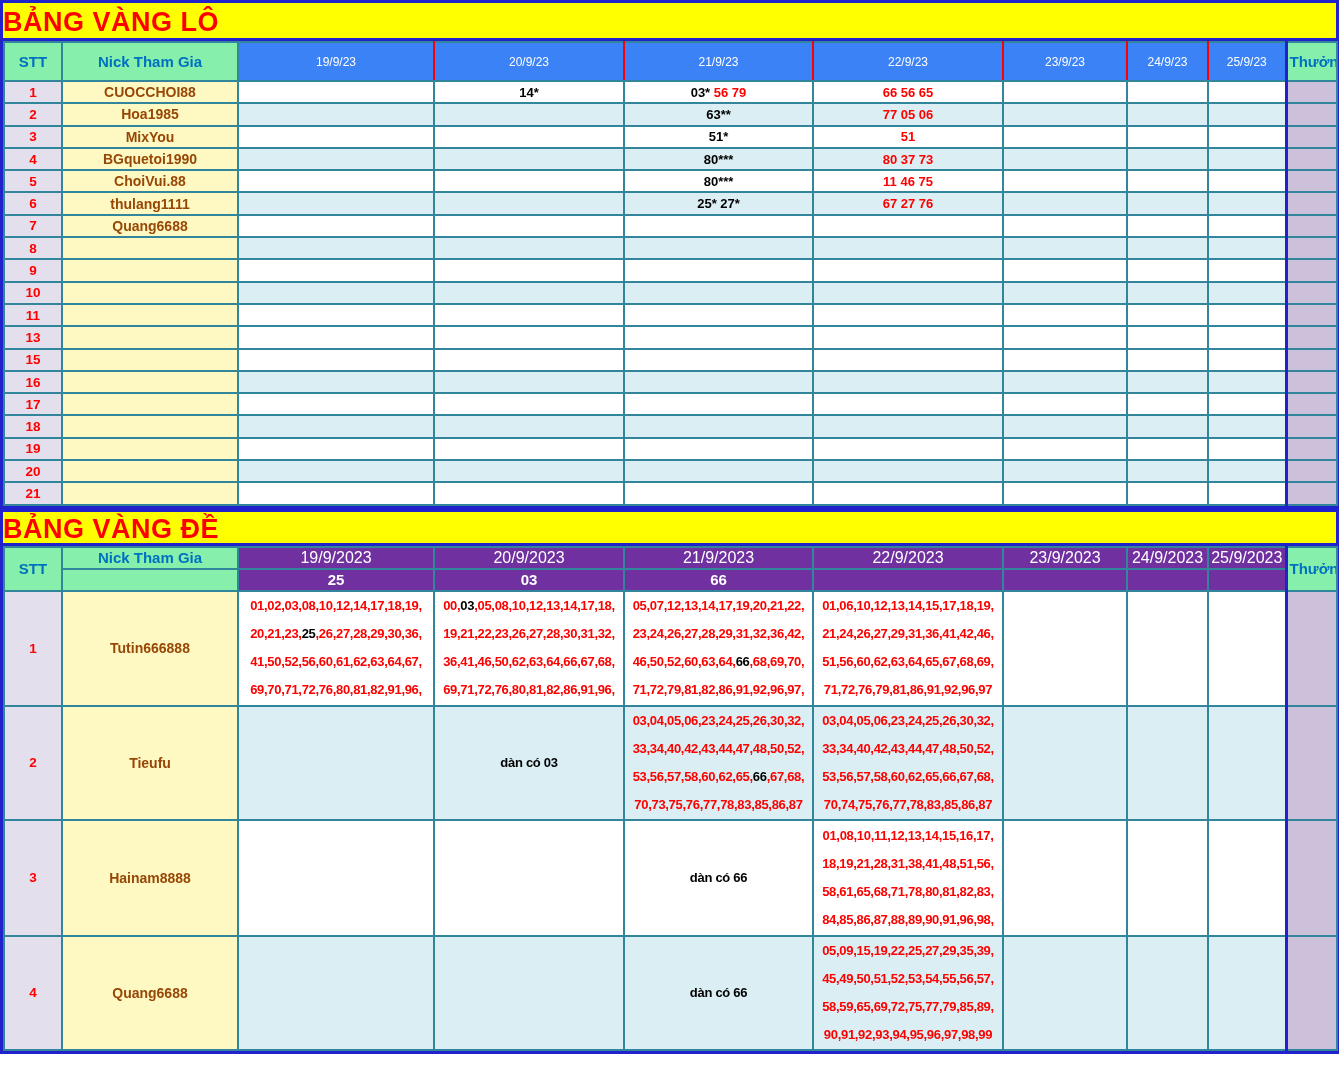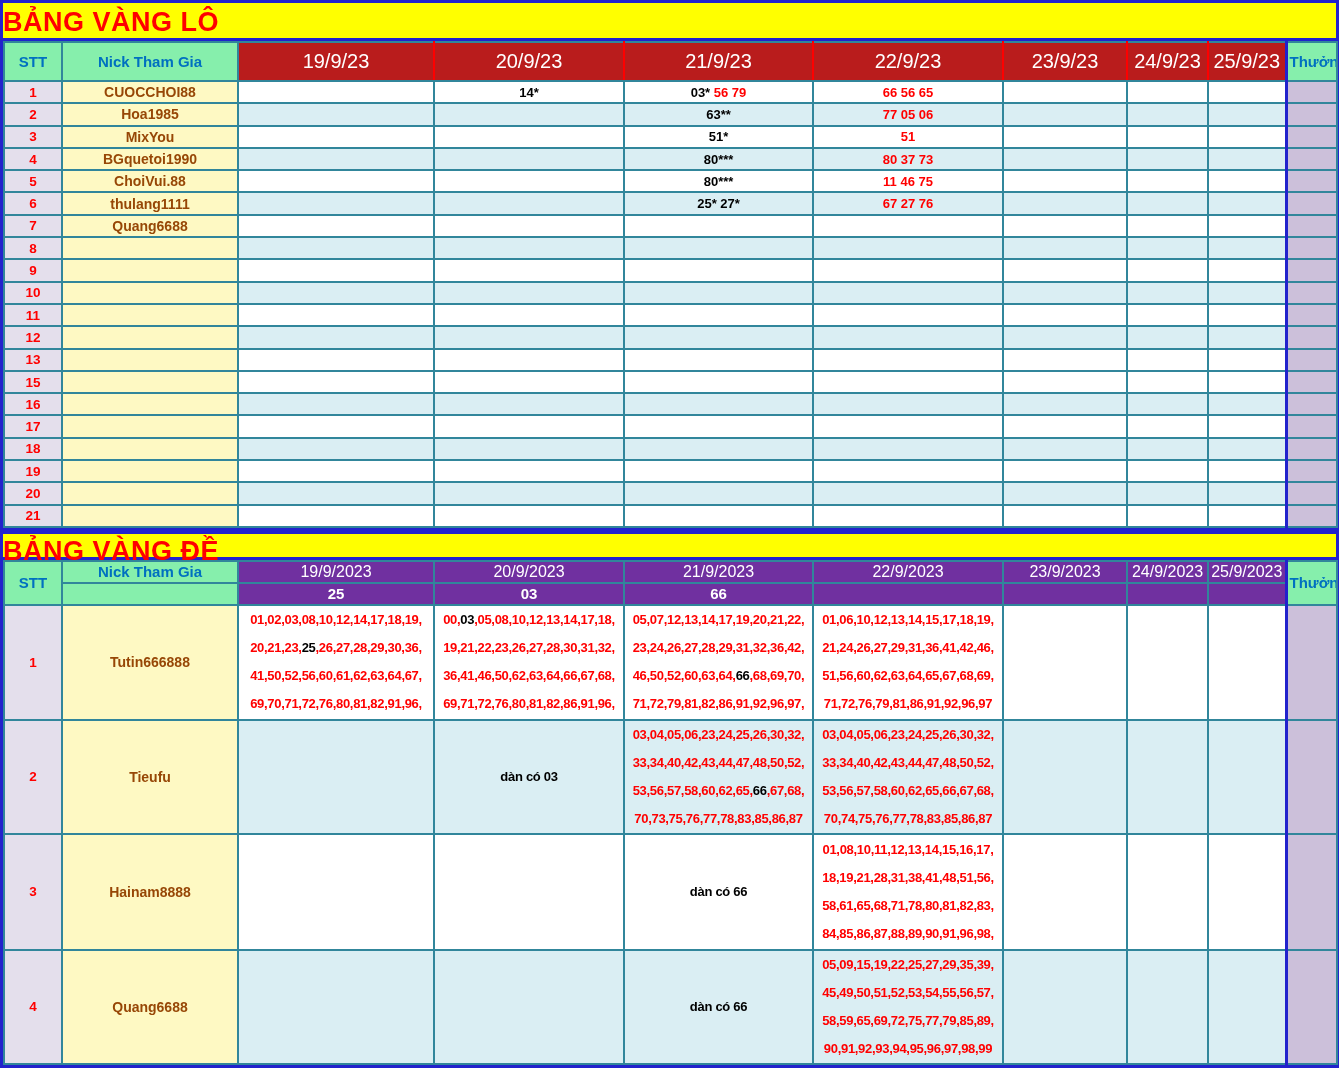--- a/index.html
+++ b/index.html
@@ -3,26 +3,26 @@
 <meta charset="utf-8">
 <style>
   *{box-sizing:border-box;margin:0;padding:0}
   html,body{background:#ffffff}
   body{width:1339px;font-family:"Liberation Sans",sans-serif}
   .page{width:1339px}
   .section{border:3px solid #2222CC}
   .title{background:#FFFF00;color:#FF0000;font-weight:bold;font-size:27px;
          text-align:left;height:38px;line-height:38px;border-bottom:3px solid #2222CC;
          letter-spacing:.5px}
-  .title2{height:26px;line-height:34px}
+  .title2{height:34px;line-height:34px}
   table{border-collapse:collapse;table-layout:fixed;width:1333px}
   th,td{border:2px solid #31869B;overflow:hidden;text-align:center;padding:0 2px}
   
   .hpeach{background:#86efac;color:#0070C0;font-weight:bold;font-size:15px}
-  .hdate{background:#b91c1c;color:#ffffff;font-weight:normal;font-size:20px;
+  .hdate{background:#3b82f6;color:#ffffff;font-weight:normal;font-size:12px;
          border-left-color:#FF0000;border-right-color:#FF0000}
   .hdate.first{border-left-color:#31869B}
   .hdate2{background:#7030A0;color:#ffffff;font-weight:normal;font-size:16px}
   .hsub{background:#7030A0;color:#ffffff;font-weight:bold;font-size:15px}
   .t1 thead tr{height:39px}
   .t2 thead tr{height:22px}
   
   .t1 tbody tr{height:22.3px}
   td.stt{background:#E4DFEC;color:#FF0000;font-weight:bold;font-size:13.5px}
   td.nick{background:#fef9c3;color:#974706;font-weight:bold;font-size:14px}
@@ -201,32 +201,20 @@
             <td class="nick"></td>
             <td class="dcell"></td>
             <td class="dcell"></td>
             <td class="dcell"></td>
             <td class="dcell"></td>
             <td class="dcell"></td>
             <td class="dcell"></td>
             <td class="dcell"></td>
             <td class="thuong thuongcol"></td>
           </tr>
-          <tr class="even">
-            <td class="stt">12</td>
-            <td class="nick"></td>
-            <td class="dcell"></td>
-            <td class="dcell"></td>
-            <td class="dcell"></td>
-            <td class="dcell"></td>
-            <td class="dcell"></td>
-            <td class="dcell"></td>
-            <td class="dcell"></td>
-            <td class="thuong thuongcol"></td>
-          </tr>
           <tr class="odd">
             <td class="stt">13</td>
             <td class="nick"></td>
             <td class="dcell"></td>
             <td class="dcell"></td>
             <td class="dcell"></td>
             <td class="dcell"></td>
             <td class="dcell"></td>
             <td class="dcell"></td>
             <td class="dcell"></td>

